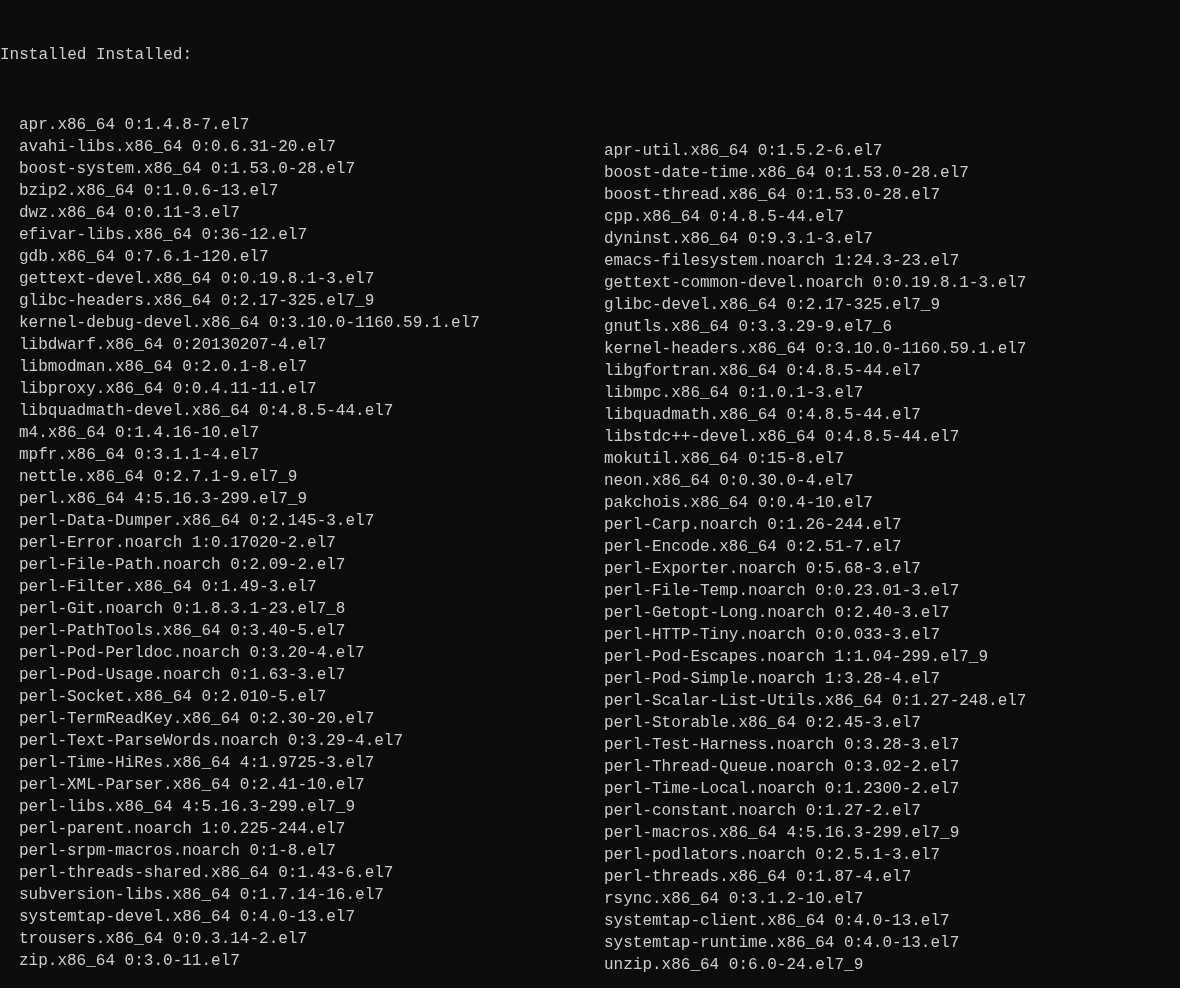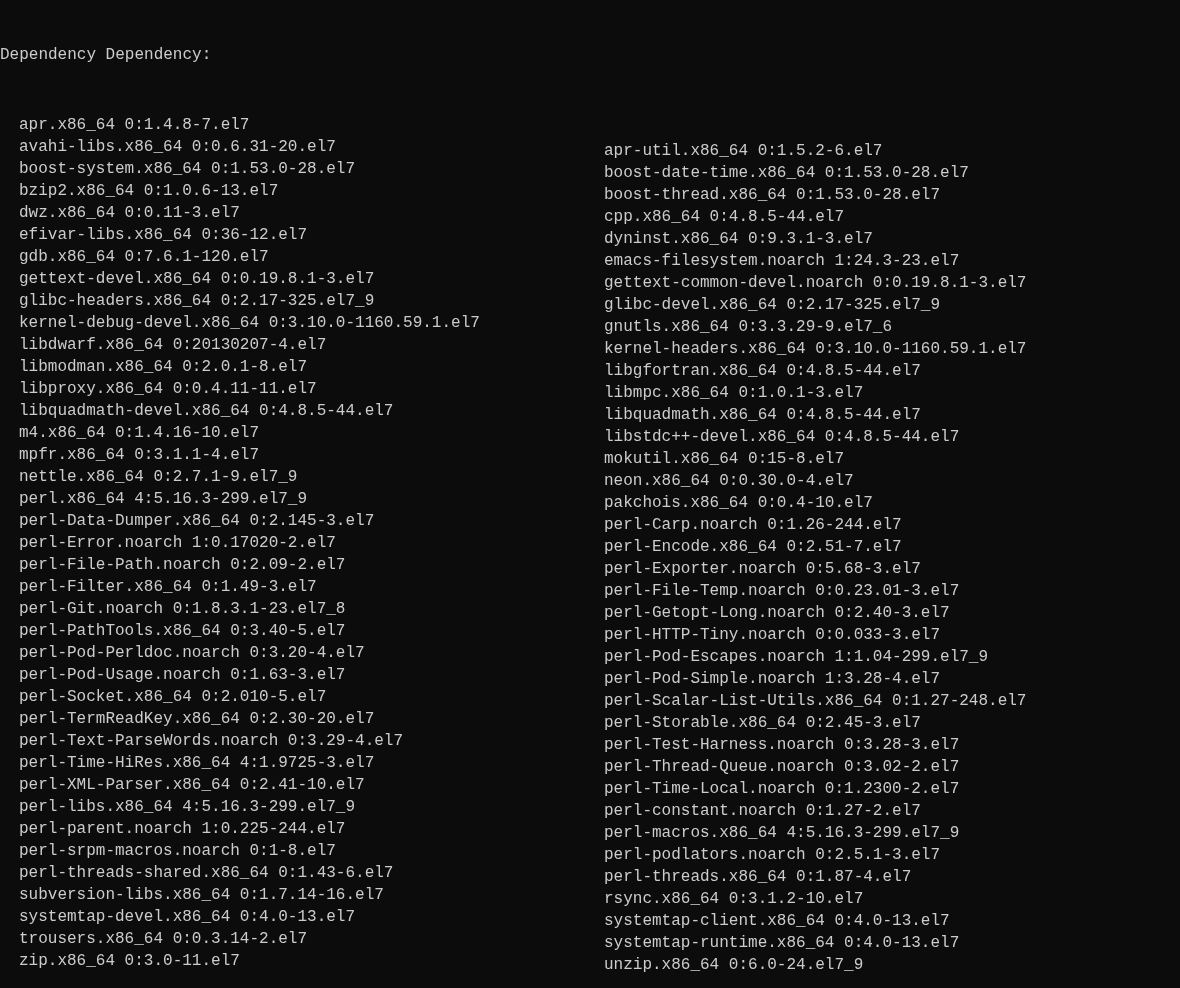--- a/index.html
+++ b/index.html
@@ -38,21 +38,21 @@
     margin-top: 30px;
   }
   .pkg-line {
     white-space: pre;
   }
 </style>
 </head>
 <body>
 
 <div class="terminal">
-  <div class="header-line">Dependency Dependency:</div>
+  <div class="header-line">Installed Installed:</div>
   <div class="columns">
     <div class="col col-left" id="col-left"><div class="pkg-line">apr.x86_64 0:1.4.8-7.el7</div><div class="pkg-line">avahi-libs.x86_64 0:0.6.31-20.el7</div><div class="pkg-line">boost-system.x86_64 0:1.53.0-28.el7</div><div class="pkg-line">bzip2.x86_64 0:1.0.6-13.el7</div><div class="pkg-line">dwz.x86_64 0:0.11-3.el7</div><div class="pkg-line">efivar-libs.x86_64 0:36-12.el7</div><div class="pkg-line">gdb.x86_64 0:7.6.1-120.el7</div><div class="pkg-line">gettext-devel.x86_64 0:0.19.8.1-3.el7</div><div class="pkg-line">glibc-headers.x86_64 0:2.17-325.el7_9</div><div class="pkg-line">kernel-debug-devel.x86_64 0:3.10.0-1160.59.1.el7</div><div class="pkg-line">libdwarf.x86_64 0:20130207-4.el7</div><div class="pkg-line">libmodman.x86_64 0:2.0.1-8.el7</div><div class="pkg-line">libproxy.x86_64 0:0.4.11-11.el7</div><div class="pkg-line">libquadmath-devel.x86_64 0:4.8.5-44.el7</div><div class="pkg-line">m4.x86_64 0:1.4.16-10.el7</div><div class="pkg-line">mpfr.x86_64 0:3.1.1-4.el7</div><div class="pkg-line">nettle.x86_64 0:2.7.1-9.el7_9</div><div class="pkg-line">perl.x86_64 4:5.16.3-299.el7_9</div><div class="pkg-line">perl-Data-Dumper.x86_64 0:2.145-3.el7</div><div class="pkg-line">perl-Error.noarch 1:0.17020-2.el7</div><div class="pkg-line">perl-File-Path.noarch 0:2.09-2.el7</div><div class="pkg-line">perl-Filter.x86_64 0:1.49-3.el7</div><div class="pkg-line">perl-Git.noarch 0:1.8.3.1-23.el7_8</div><div class="pkg-line">perl-PathTools.x86_64 0:3.40-5.el7</div><div class="pkg-line">perl-Pod-Perldoc.noarch 0:3.20-4.el7</div><div class="pkg-line">perl-Pod-Usage.noarch 0:1.63-3.el7</div><div class="pkg-line">perl-Socket.x86_64 0:2.010-5.el7</div><div class="pkg-line">perl-TermReadKey.x86_64 0:2.30-20.el7</div><div class="pkg-line">perl-Text-ParseWords.noarch 0:3.29-4.el7</div><div class="pkg-line">perl-Time-HiRes.x86_64 4:1.9725-3.el7</div><div class="pkg-line">perl-XML-Parser.x86_64 0:2.41-10.el7</div><div class="pkg-line">perl-libs.x86_64 4:5.16.3-299.el7_9</div><div class="pkg-line">perl-parent.noarch 1:0.225-244.el7</div><div class="pkg-line">perl-srpm-macros.noarch 0:1-8.el7</div><div class="pkg-line">perl-threads-shared.x86_64 0:1.43-6.el7</div><div class="pkg-line">subversion-libs.x86_64 0:1.7.14-16.el7</div><div class="pkg-line">systemtap-devel.x86_64 0:4.0-13.el7</div><div class="pkg-line">trousers.x86_64 0:0.3.14-2.el7</div><div class="pkg-line">zip.x86_64 0:3.0-11.el7</div></div>
     <div class="col col-right" id="col-right"><div class="pkg-line">apr-util.x86_64 0:1.5.2-6.el7</div><div class="pkg-line">boost-date-time.x86_64 0:1.53.0-28.el7</div><div class="pkg-line">boost-thread.x86_64 0:1.53.0-28.el7</div><div class="pkg-line">cpp.x86_64 0:4.8.5-44.el7</div><div class="pkg-line">dyninst.x86_64 0:9.3.1-3.el7</div><div class="pkg-line">emacs-filesystem.noarch 1:24.3-23.el7</div><div class="pkg-line">gettext-common-devel.noarch 0:0.19.8.1-3.el7</div><div class="pkg-line">glibc-devel.x86_64 0:2.17-325.el7_9</div><div class="pkg-line">gnutls.x86_64 0:3.3.29-9.el7_6</div><div class="pkg-line">kernel-headers.x86_64 0:3.10.0-1160.59.1.el7</div><div class="pkg-line">libgfortran.x86_64 0:4.8.5-44.el7</div><div class="pkg-line">libmpc.x86_64 0:1.0.1-3.el7</div><div class="pkg-line">libquadmath.x86_64 0:4.8.5-44.el7</div><div class="pkg-line">libstdc++-devel.x86_64 0:4.8.5-44.el7</div><div class="pkg-line">mokutil.x86_64 0:15-8.el7</div><div class="pkg-line">neon.x86_64 0:0.30.0-4.el7</div><div class="pkg-line">pakchois.x86_64 0:0.4-10.el7</div><div class="pkg-line">perl-Carp.noarch 0:1.26-244.el7</div><div class="pkg-line">perl-Encode.x86_64 0:2.51-7.el7</div><div class="pkg-line">perl-Exporter.noarch 0:5.68-3.el7</div><div class="pkg-line">perl-File-Temp.noarch 0:0.23.01-3.el7</div><div class="pkg-line">perl-Getopt-Long.noarch 0:2.40-3.el7</div><div class="pkg-line">perl-HTTP-Tiny.noarch 0:0.033-3.el7</div><div class="pkg-line">perl-Pod-Escapes.noarch 1:1.04-299.el7_9</div><div class="pkg-line">perl-Pod-Simple.noarch 1:3.28-4.el7</div><div class="pkg-line">perl-Scalar-List-Utils.x86_64 0:1.27-248.el7</div><div class="pkg-line">perl-Storable.x86_64 0:2.45-3.el7</div><div class="pkg-line">perl-Test-Harness.noarch 0:3.28-3.el7</div><div class="pkg-line">perl-Thread-Queue.noarch 0:3.02-2.el7</div><div class="pkg-line">perl-Time-Local.noarch 0:1.2300-2.el7</div><div class="pkg-line">perl-constant.noarch 0:1.27-2.el7</div><div class="pkg-line">perl-macros.x86_64 4:5.16.3-299.el7_9</div><div class="pkg-line">perl-podlators.noarch 0:2.5.1-3.el7</div><div class="pkg-line">perl-threads.x86_64 0:1.87-4.el7</div><div class="pkg-line">rsync.x86_64 0:3.1.2-10.el7</div><div class="pkg-line">systemtap-client.x86_64 0:4.0-13.el7</div><div class="pkg-line">systemtap-runtime.x86_64 0:4.0-13.el7</div><div class="pkg-line">unzip.x86_64 0:6.0-24.el7_9</div></div>
   </div>
   
   
   
 </div>
 
 </body></html>

